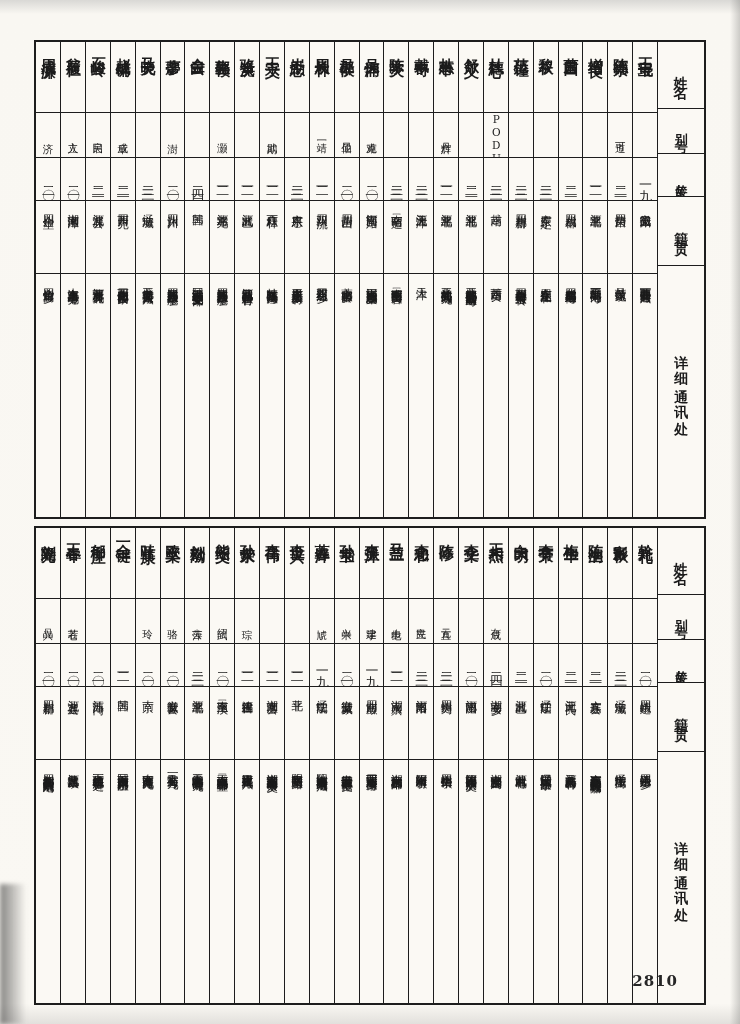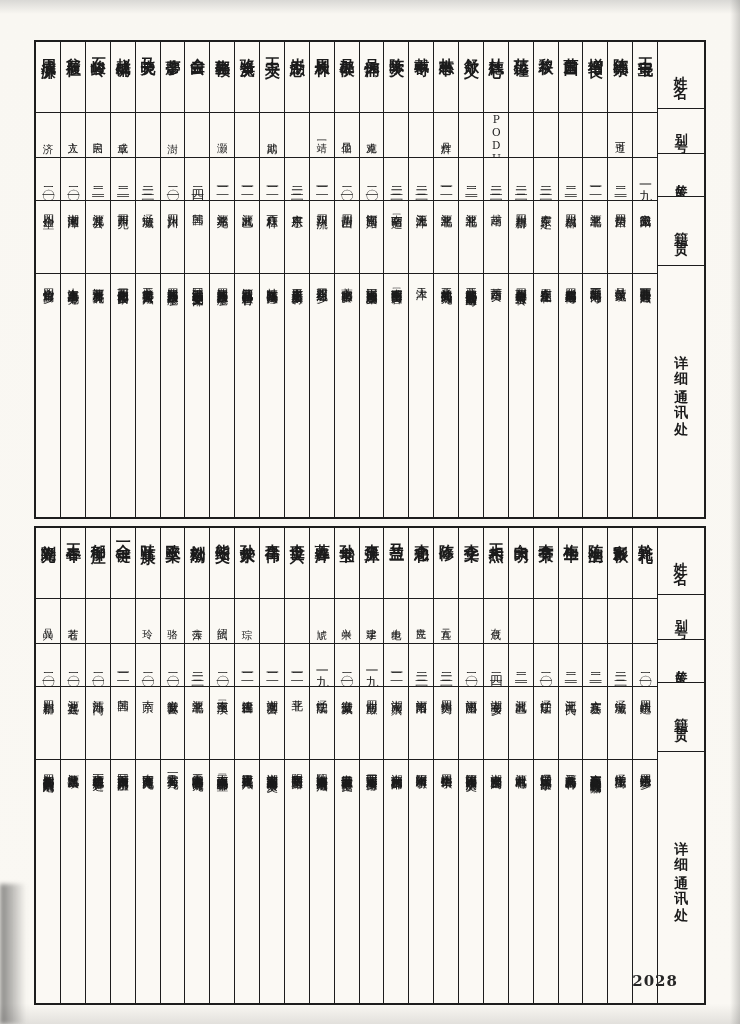--- a/index.html
+++ b/index.html
@@ -424,14 +424,14 @@
         <div class="col person-col">
           <div class="cell name-cell">刘隆光</div>
           <div class="cell alias-cell">品兴</div>
           <div class="cell age-cell">二〇</div>
           <div class="cell native-cell">四川新都</div>
           <div class="cell addr-cell">四川新都县东街商会内后院刘宅</div>
         </div>
       </div>
 
   </div>
-  <div class="page-number">2028</div>
+  <div class="page-number">2810</div>
 </div>
 
 </body></html>

